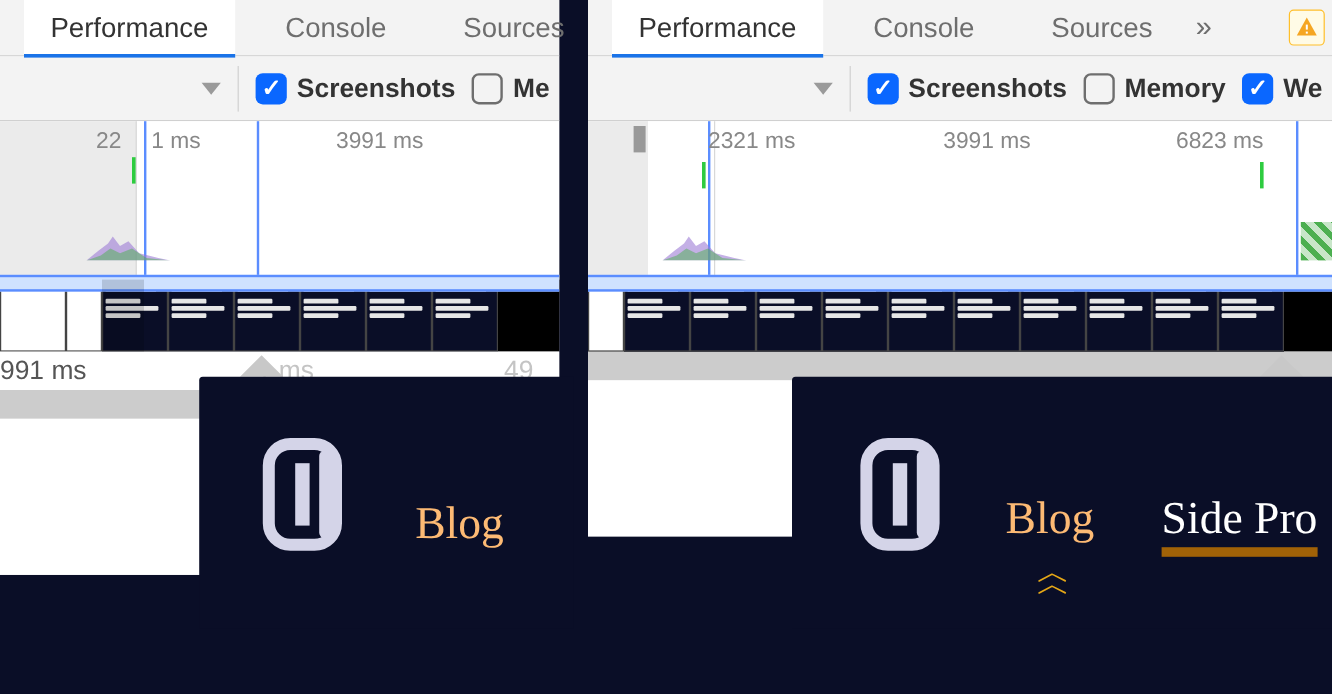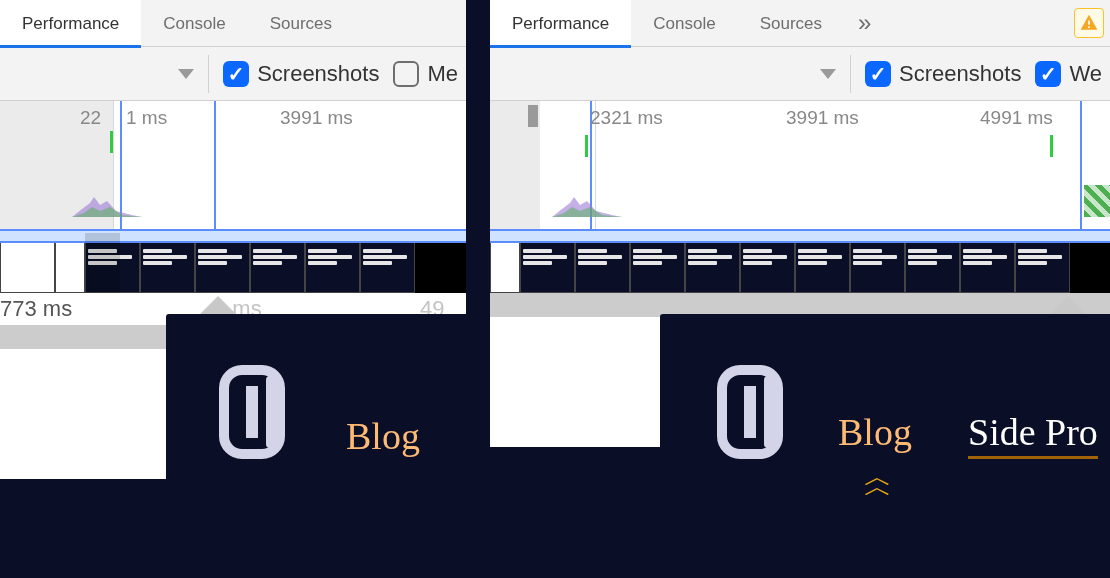--- a/index.html
+++ b/index.html
@@ -23,24 +23,25 @@
   display: flex;
   align-items: center;
   height: 47px;
   border-bottom: 1px solid #d0d0d0;
   background: #f3f3f3;
 }
 .tab {
   padding: 0 22px;
   height: 47px;
   line-height: 47px;
-  font-size: 17px;
+  font-size: 23px;
   color: #6e6e6e;
   cursor: pointer;
   position: relative;
+  margin-left: 20px;
 }
 .tab.active {
   color: #333;
   background: #fff;
 }
 .tab.active::after {
   content: "";
   position: absolute;
   bottom: -1px;
   left: 0; right: 0;
@@ -70,20 +71,21 @@
 .toolbar {
   display: flex;
   align-items: center;
   height: 54px;
   background: #f3f3f3;
   border-bottom: 1px solid #d0d0d0;
   padding: 0 8px;
   gap: 14px;
   font-size: 22px;
   color: #333;
+  font-weight: bold;
 }
 .dropdown-caret {
   width: 0; height: 0;
   border-left: 8px solid transparent;
   border-right: 8px solid transparent;
   border-top: 10px solid #9a9a9a;
   margin-left: auto;
 }
 .vdiv {
   width: 1px; height: 38px; background: #d0d0d0;
@@ -198,21 +200,21 @@
   position: absolute;
   display: flex;
   align-items: center;
 }
 .logo-wrap svg { display: block; }
 .nav-link {
   font-family: Georgia, "Times New Roman", serif;
   font-weight: 400;
 }
 .nav-blog { color: #fdba74; }
-.nav-side { color: #fff; border-bottom: 3px solid #a16207; text-align: right; }
+.nav-side { color: #fff; border-bottom: 8px solid #a16207; text-align: right; }
 .chev-up {
   position: absolute;
   color: #e6a817;
 }
 </style>
 </head>
 <body>
 
 <div class="panel panel-left">
 
@@ -289,21 +291,21 @@
       </div>
     <div class="frame">
         <div class="title-ln"></div>
         <div class="ln s" style="margin-top:4px;"></div>
         <div class="ln m"></div>
         <div class="ln s"></div>
       </div>
   </div>
 
   <div class="detail-ruler">
-    <span style="left:0;">773 ms</span>
+    <span style="left:0;">991 ms</span>
     <span style="left:214px; color:#c4c4c4;">1 ms</span>
     <span style="left:420px; color:#c4c4c4;">49</span>
   </div>
   <div class="detail-gray"></div>
   <div class="detail-body"></div>
 </div>
 
 <div class="panel panel-right">
 
   <div class="tabs">
@@ -321,33 +323,37 @@
   </div>
 
   <div class="toolbar">
     <div class="dropdown-caret"></div>
     <div class="vdiv"></div>
     <div class="check">
       <div class="cbox checked"></div>
       <span>Screenshots</span>
     </div>
     <div class="check">
+      <div class="cbox unchecked"></div>
+      <span>Memory</span>
+    </div>
+    <div class="check">
       <div class="cbox checked"></div>
       <span>We</span>
     </div>
   </div>
 
   <div class="overview">
     <div class="dimmed-left" style="width:50px;"></div>
     <div style="position:absolute; top:4px; left:38px; width:10px; height:22px; background:#999;"></div>
     <div class="tick-line" style="left:105px;"></div>
     <div class="playhead" style="left:100px;"></div>
     <span class="tick-label" style="left:100px;">2321 ms</span>
     <span class="tick-label" style="left:296px;">3991 ms</span>
-    <span class="tick-label" style="left:490px;">4991 ms</span>
+    <span class="tick-label" style="left:490px;">6823 ms</span>
     <div class="green-tick" style="left:95px; top:34px; height:22px;"></div>
     <div class="green-tick" style="left:560px; top:34px; height:22px;"></div>
     <div class="playhead" style="left:590px;"></div>
     <svg style="position:absolute; left:62px; bottom:14px; width:70px; height:24px;">
       <path d="M0 24 L10 16 L18 10 L22 4 L28 12 L35 8 L44 18 L60 22 L70 24 Z" fill="#9c7bd6" opacity="0.6"></path>
       <path d="M0 24 L12 20 L20 14 L28 18 L38 14 L50 22 L70 24 Z" fill="#4caf50" opacity="0.5"></path>
     </svg>
     <div class="hatched" style="left:594px; width:30px;"></div>
     <div class="selection-bar"></div>
   </div>

